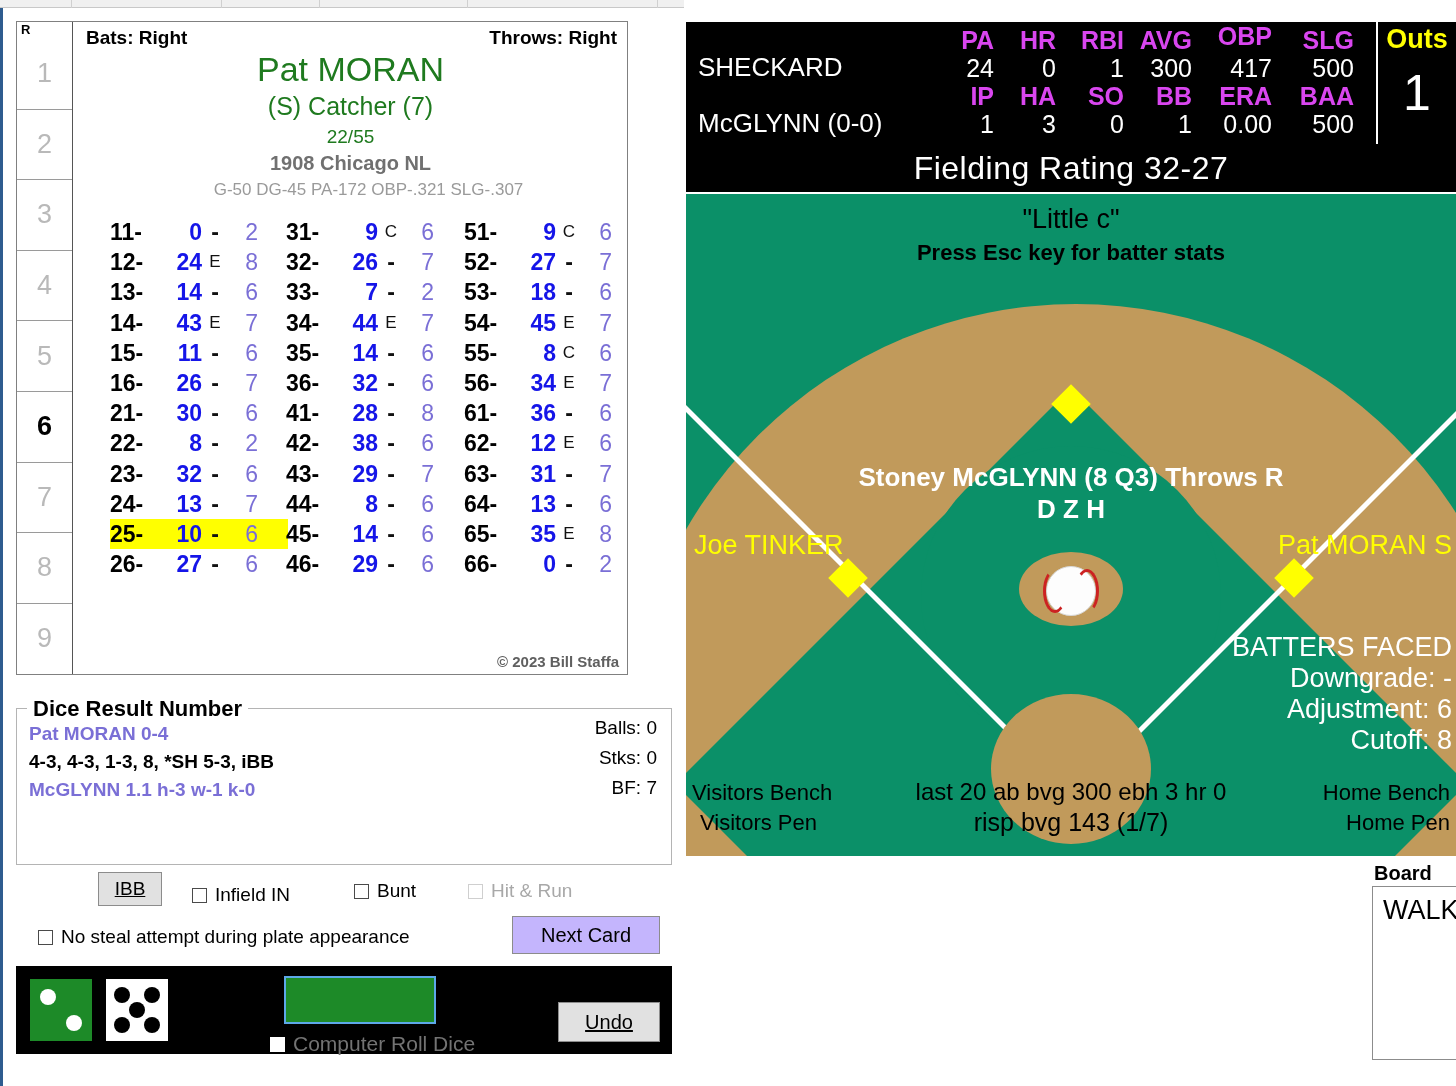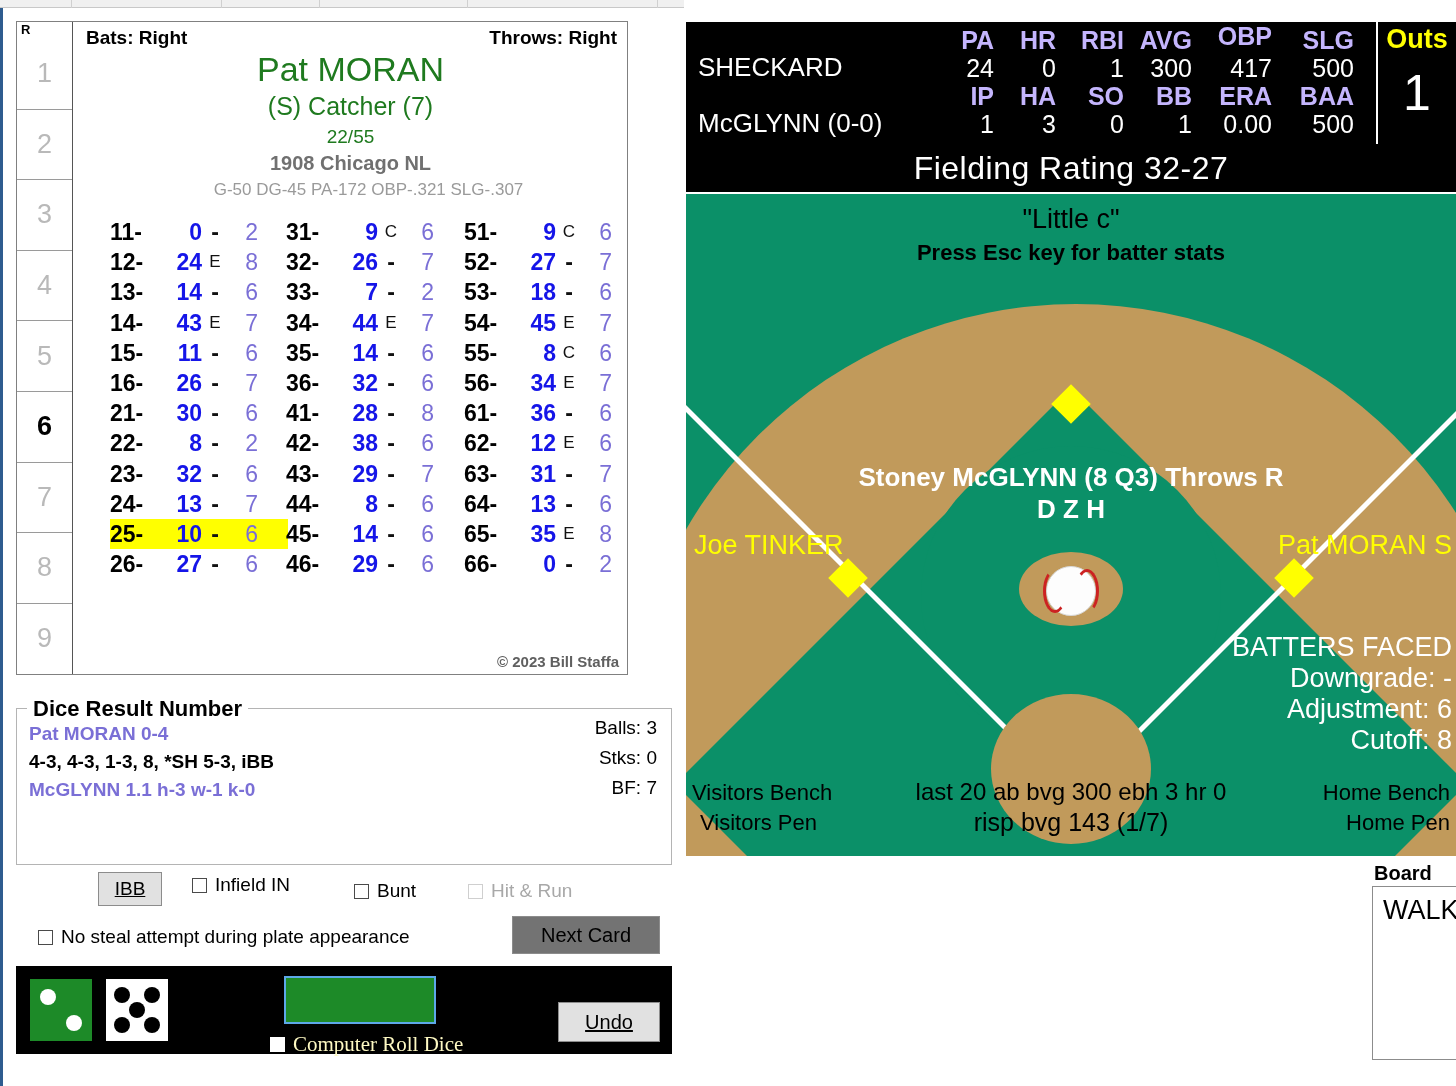--- a/index.html
+++ b/index.html
@@ -92,27 +92,27 @@
     background:#e1e1e1; border:1px solid #8c8c8c; font-size:19px;
     display:flex; align-items:center; justify-content:center; color:#000;
   }
   .cbx { position:absolute; display:flex; align-items:center; font-size:19px; color:#000; }
   .cbx .box {
     width:15px; height:15px; border:1px solid #4a4a4a; background:#fff;
     margin-right:8px; display:inline-block;
   }
   .cbx.dis { color:#a8a8a8; }
   .cbx.dis .box { border-color:#cfcfcf; }
-  #cb-infield { left:176px; top:4px; }
+  #cb-infield { left:176px; top:14px; }
   #cb-bunt    { left:338px; top:10px; }
   #cb-hitrun  { left:452px; top:10px; }
   #cb-nosteal { left:22px; top:56px; }
   #nextcard {
     position:absolute; right:12px; top:46px; width:148px; height:38px;
-    background:#737373; border:1px solid #8c8c8c; font-size:20px;
+    background:#c4b5fd; border:1px solid #8c8c8c; font-size:20px;
     display:flex; align-items:center; justify-content:center; color:#000;
   }
   .u { text-decoration: underline; }
 
   
   #dicebar {
     position:absolute; left:16px; top:958px; width:656px; height:88px;
     background:#000000;
   }
   .die { position:absolute; width:62px; height:62px; top:13px; }
@@ -120,38 +120,38 @@
   #die-white { left:90px; background:#ffffff; }
   .pip { position:absolute; width:16px; height:16px; border-radius:50%; }
   .pip.w { background:#ffffff; }
   .pip.b { background:#000000; }
   #rollbox {
     position:absolute; left:268px; top:10px; width:152px; height:48px;
     background:#1d8a28; border:2px solid #5da8e8;
   }
   #cbroll { position:absolute; left:254px; top:66px; display:flex; align-items:center; }
   #cbroll .box { width:15px; height:15px; background:#ffffff; margin-right:8px; }
-  #cbroll .txt { font-size:21px; color:#fef9c3;font-family:Liberation Serif, serif; }
+  #cbroll .txt { font-size:21px; color:#737373; }
   #undo {
     position:absolute; right:12px; top:36px; width:102px; height:40px;
     background:#e1e1e1; border:1px solid #8c8c8c; font-size:20px;
     display:flex; align-items:center; justify-content:center; color:#000;
   }
 
   
   #rightpanel { position:absolute; left:684px; top:0; width:772px; height:1086px; background:#fff; }
 
   
   #stathdr { position:absolute; left:2px; top:22px; width:770px; height:122px; background:#000; }
   #stat-left { position:absolute; left:0; top:0; width:688px; height:122px; }
   #stat-outs {
     position:absolute; left:690px; top:0; width:80px; height:122px;
     border-left:2px solid #ffffff;
   }
-  .sh-hdr { color:#c4b5fd; font-size:25px; font-weight:bold; }
+  .sh-hdr { color:#d946ef; font-size:25px; font-weight:bold; }
   .sh-val { color:#ffffff; font-size:25px; }
   .sh-name { position:absolute; left:12px; color:#ffffff; font-size:26px; }
   .sc { position:absolute; text-align:right; }
   #outs-lbl { position:absolute; left:0; right:0; top:2px; text-align:center; color:#ffff00; font-size:27px; font-weight:bold; }
   #outs-val { position:absolute; left:0; right:0; top:42px; text-align:center; color:#ffffff; font-size:50px; }
 
   
   #fieldrating {
     position:absolute; left:2px; top:144px; width:770px; height:48px;
     background:#000; display:flex; align-items:center; justify-content:center;
@@ -510,21 +510,21 @@
       </div>
       <div id="copyright">© 2023 Bill Staffa</div>
     </div>
   </div>
 
   <div id="drn">
     <div id="drn-title">Dice Result Number</div>
     <div class="l1">Pat MORAN  0-4</div>
     <div class="l2">4-3, 4-3, 1-3, 8, *SH 5-3, iBB</div>
     <div class="l3">McGLYNN  1.1  h-3  w-1  k-0</div>
-    <div class="cnt b">Balls: 3</div>
+    <div class="cnt b">Balls: 0</div>
     <div class="cnt s">Stks: 0</div>
     <div class="cnt f">BF: 7</div>
   </div>
 
   <div id="ctrls">
     <div id="ibb">
       <span class="u">IBB</span>
     </div>
     <div class="cbx" id="cb-infield">
       <span class="box"></span>

